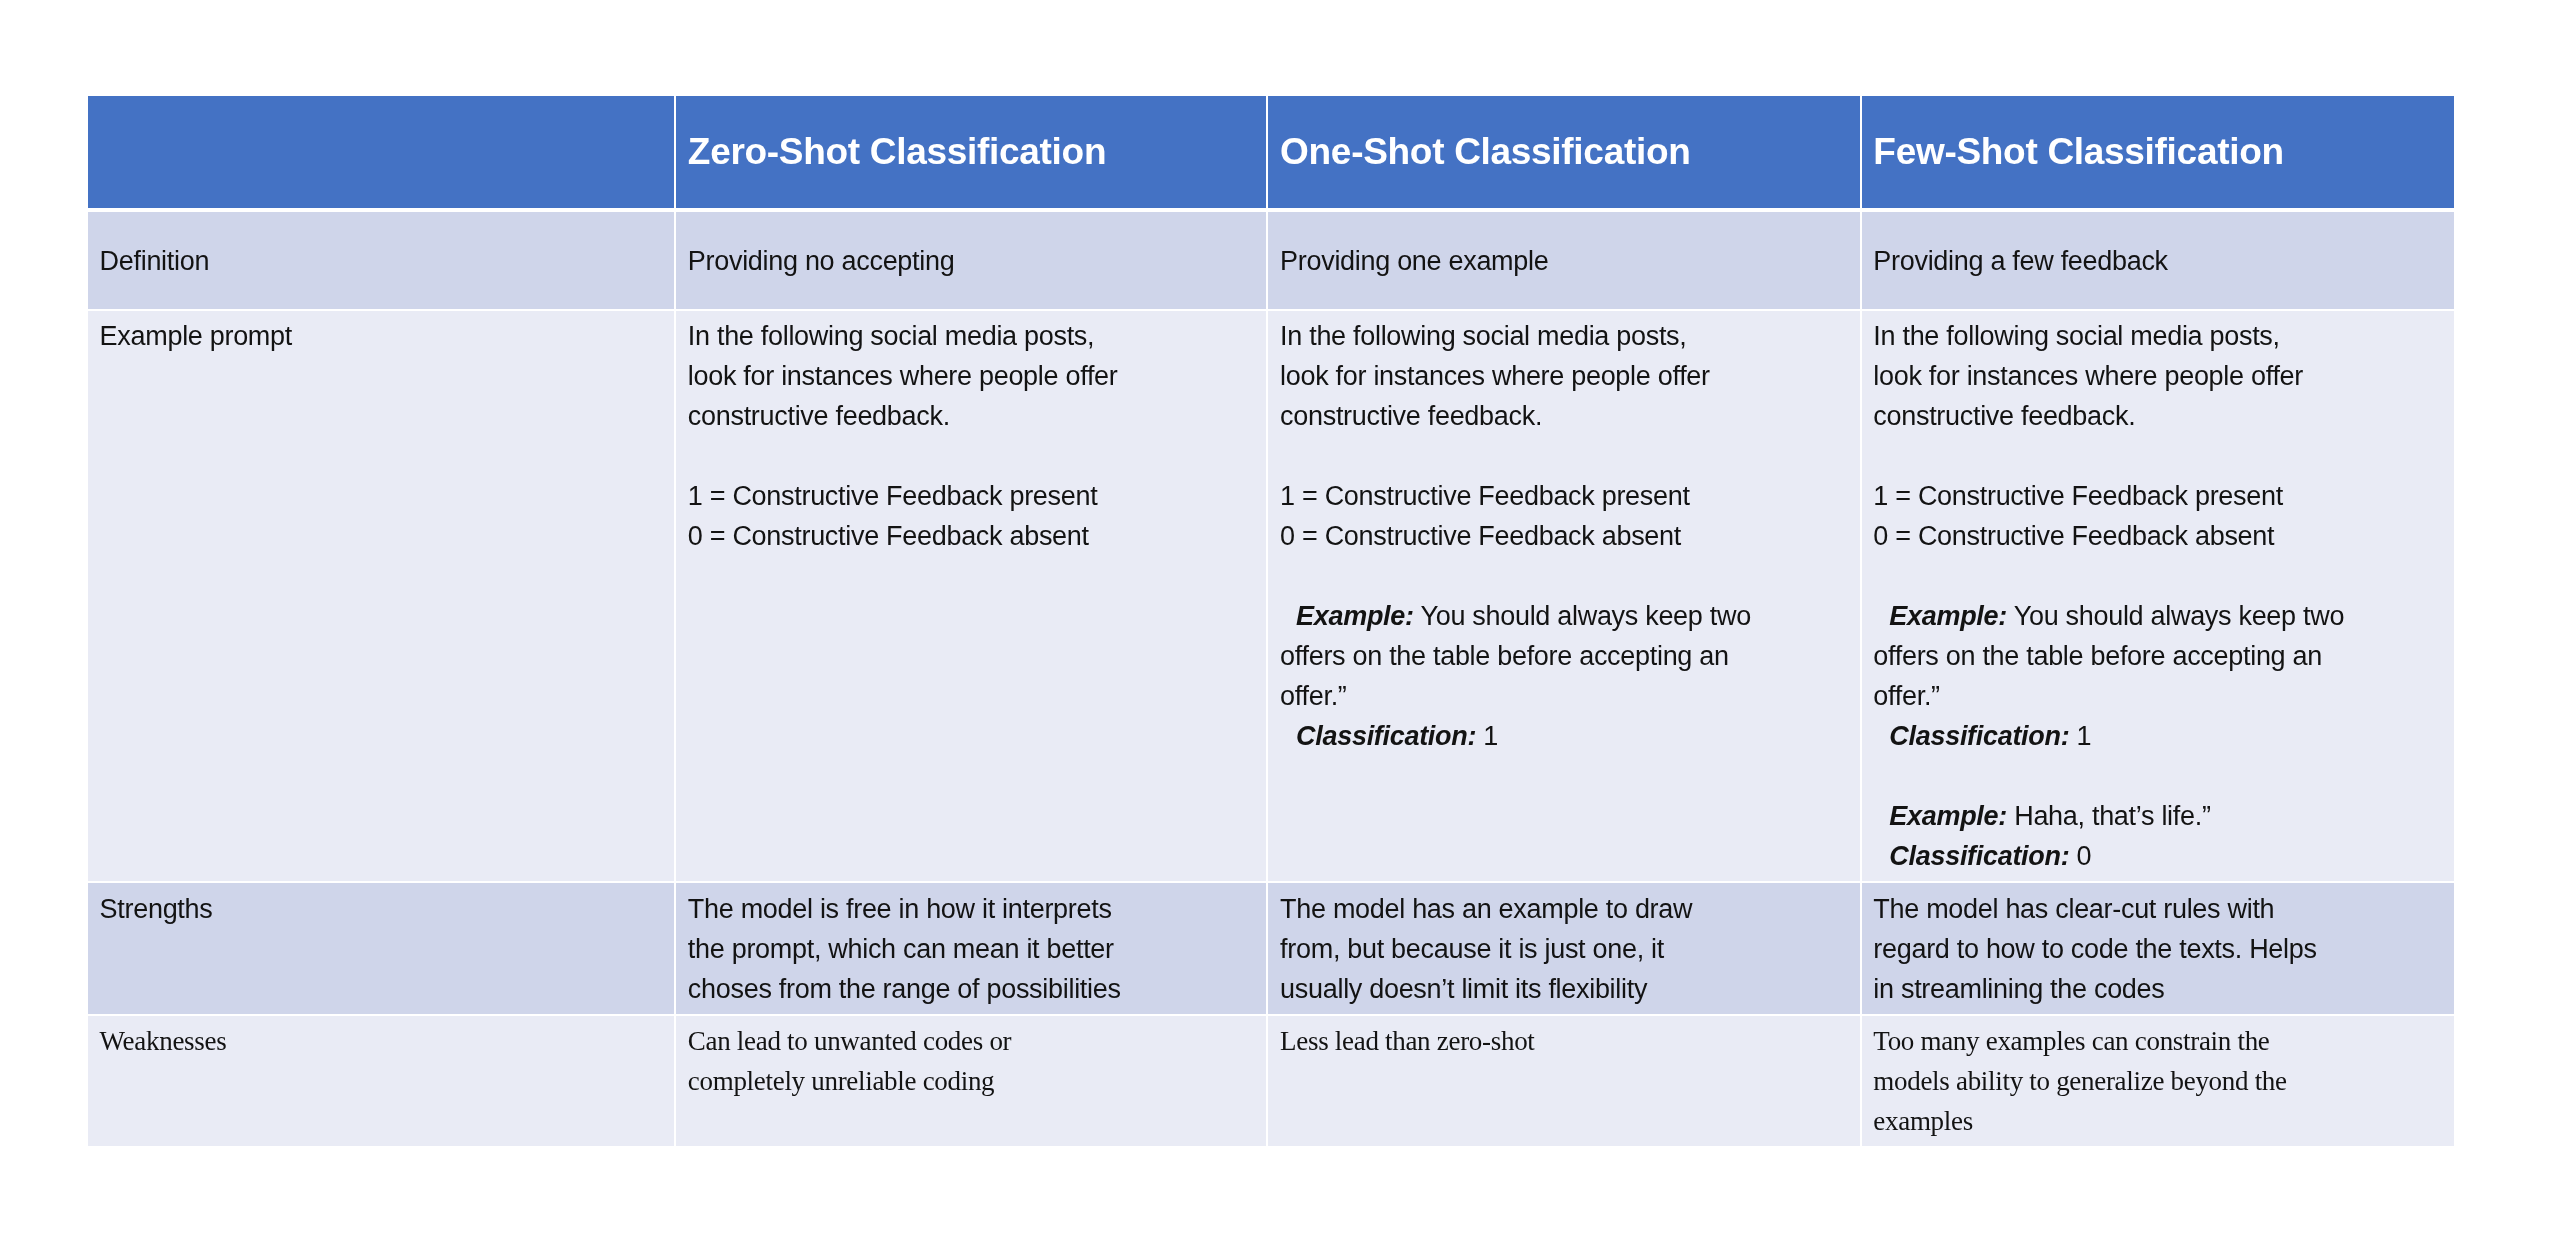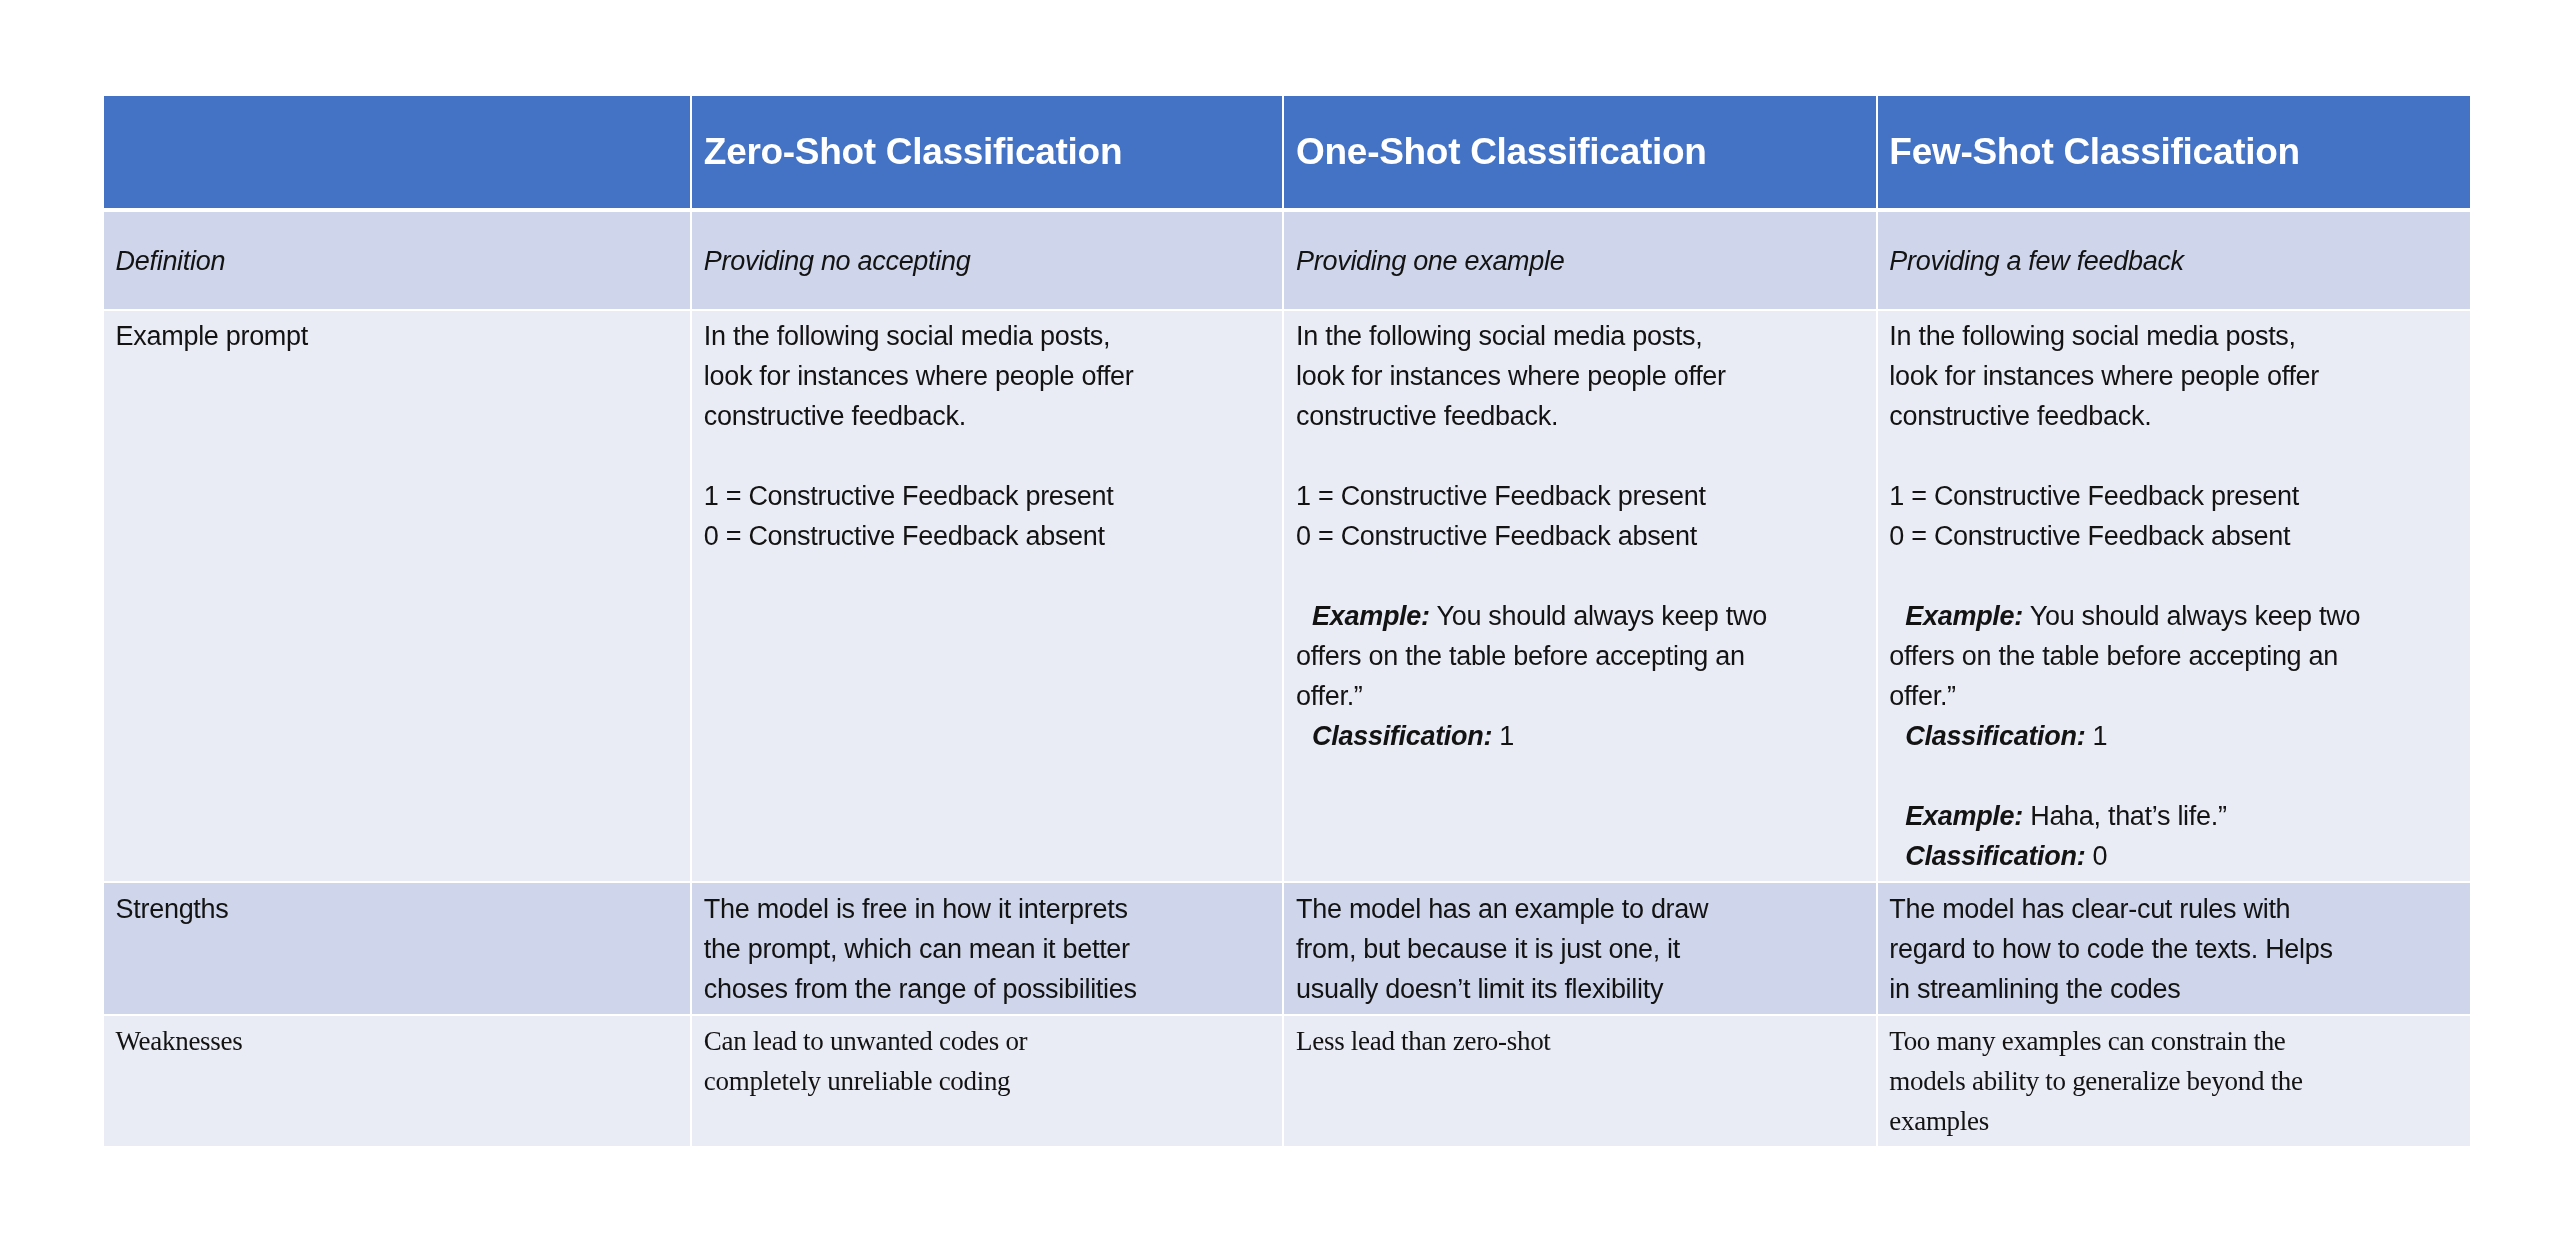--- a/index.html
+++ b/index.html
@@ -12,21 +12,21 @@
   }
   *{box-sizing:border-box;margin:0;padding:0;}
   html,body{background:#ffffff;}
   body{
     width:2576px;height:1251px;
     position:relative;overflow:hidden;
     font-family:"Liberation Sans","DejaVu Sans",sans-serif;
     color:var(--body-text);
   }
   table.cmp{
-    position:absolute;left:103px;top:95px;
+    position:absolute;left:87px;top:95px;
     width:2368px;
     border-collapse:separate;border-spacing:0;
     table-layout:fixed;
   }
   .cmp th,.cmp td{
     border:1.9px solid var(--border);
     text-align:left;
     vertical-align:top;
     padding:5.2px 11.6px;
     font-size:27px;
@@ -42,21 +42,21 @@
     font-weight:bold;
     letter-spacing:-0.3px;
     vertical-align:middle;
     height:116px;
     border-bottom:3.9px solid var(--border);
     white-space:normal;
   }
   tr.band-dark td{background:var(--band-dark);}
   tr.band-light td{background:var(--band-light);}
   tr.va-middle td{vertical-align:middle;}
-  tr.row-definition td{height:99px;font-style:italic;}
+  tr.row-definition td{height:99px;}
   tr.row-example td{height:571px;}
   tr.row-strengths td{height:126px;}
   tr.row-weaknesses td{height:124px;font-family:Liberation Serif, serif;}
   .em{font-weight:bold;font-style:italic;margin-left:16px;}
 </style>
 </head>
 <body>
 
 <div>
   <table class="cmp">

